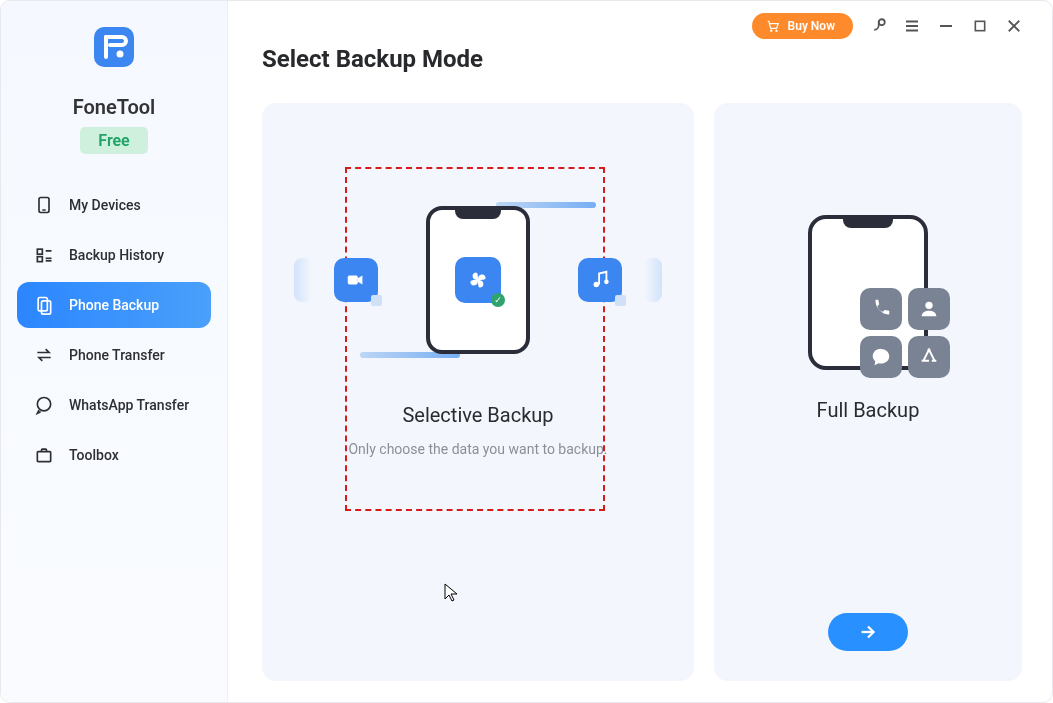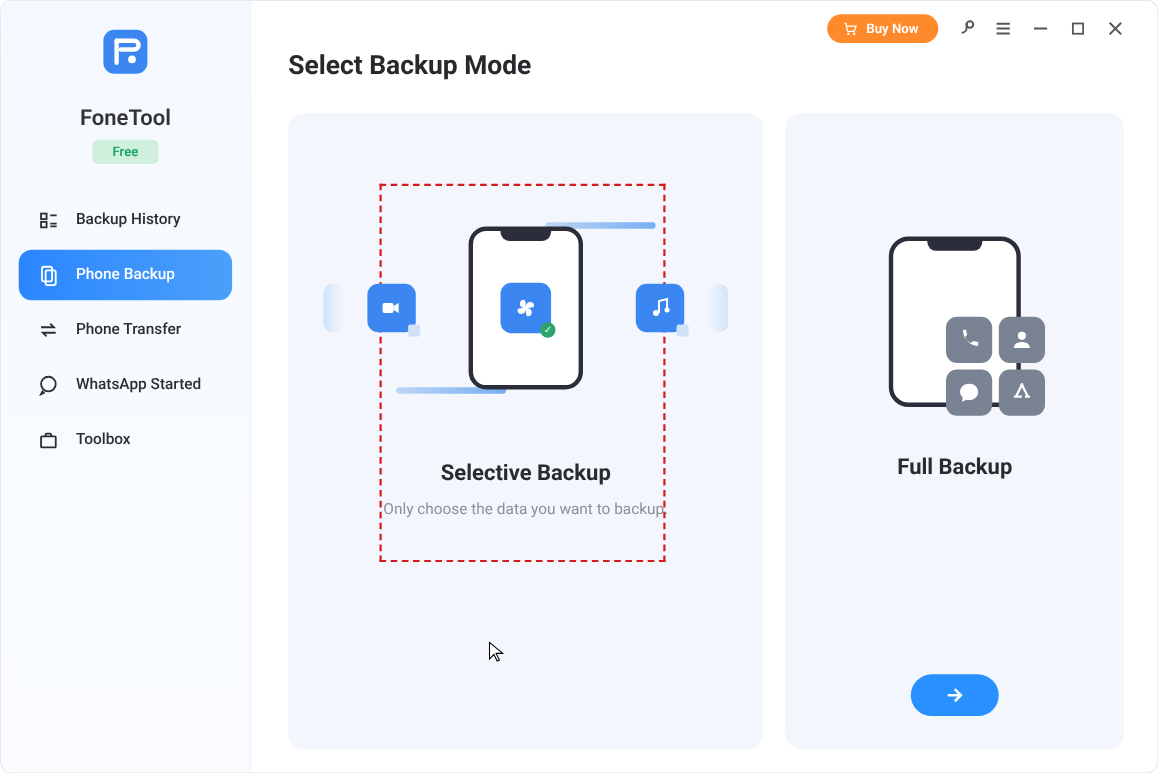--- a/index.html
+++ b/index.html
@@ -9,21 +9,21 @@
     .title-bar{position:absolute;top:12px;right:29px;display:flex;align-items:center;gap:16px}
     .buy-now{background:#ff8a2b;color:#fff;height:26px;padding:0 18px 0 14px;border-radius:13px;font-size:12px;font-weight:600;display:flex;align-items:center;gap:8px;border:none;cursor:pointer}
     .title-icon{width:18px;height:18px;display:flex;align-items:center;justify-content:center;color:#555;cursor:pointer}
     .title-icon svg{display:block}
 
     
     .sidebar{width:228px;height:100%;background:linear-gradient(180deg,#f5f9ff 0%,#f9fbff 100%);padding:24px 16px;display:flex;flex-direction:column;align-items:center;border-right:1px solid #edf1f7}
     .logo-wrap{display:flex;flex-direction:column;align-items:center;gap:6px}
     .logo{width:44px;height:44px;border-radius:12px;position:relative}
     .app-name{font-size:20px;font-weight:600;color:#333;margin-top:20px}
-    .free-badge{background:#d0f0de;color:#1ea467;font-size:12px;font-weight:600;padding:4px 18px;border-radius:5px;margin-top:2px}
+    .free-badge{background:#d0f0de;color:#1ea467;font-size:16px;font-weight:600;padding:4px 18px;border-radius:5px;margin-top:2px}
 
     .nav{width:100%;margin-top:28px;display:flex;flex-direction:column;gap:4px}
     .nav-item{display:flex;align-items:center;gap:14px;height:46px;padding:0 16px;border-radius:12px;cursor:pointer;color:#2e2f33;font-size:14px;font-weight:500}
     .nav-item.active{background:linear-gradient(90deg,#2b86ff 0%,#4aa0fa 100%);color:#fff}
     .nav-item .ico{width:22px;height:22px;display:flex;align-items:center;justify-content:center;flex-shrink:0}
     .nav-item .ico svg{stroke:currentColor}
 
     
     .main{flex:1;padding:44px 30px 30px 34px;display:flex;flex-direction:column}
     .page-title{font-size:24px;font-weight:700;color:#28292c;margin-bottom:30px}
@@ -49,21 +49,21 @@
     .bar{position:absolute;height:6px;width:100px;border-radius:3px;background:linear-gradient(90deg,#bdd6f5,#76aef3)}
     .bar.bt{top:17px;right:98px}
     .bar.bb{bottom:17px;left:98px}
 
     .illu2{margin-top:112px;position:relative}
     .phone2{width:120px;height:155px;border:4px solid #2c2d3a;border-radius:18px;background:#fff;position:relative}
     .phone2::before{content:"";position:absolute;top:-3px;left:50%;transform:translateX(-50%);width:50px;height:12px;background:#2c2d3a;border-radius:0 0 8px 8px}
     .grid4{position:absolute;bottom:-8px;right:-22px;display:grid;grid-template-columns:42px 42px;grid-template-rows:42px 42px;gap:6px}
     .g-app{width:42px;height:42px;border-radius:10px;background:#7a8393;display:flex;align-items:center;justify-content:center;color:#fff}
 
-    .card h3{font-size:20px;font-weight:700;color:#2a2b2f;margin-top:42px}
+    .card h3{font-size:20px;font-weight:400;color:#2a2b2f;margin-top:28px}
     .card p{font-size:14px;color:#8b8f97;margin-top:14px;max-width:260px;text-align:center}
 
     .btn{margin-top:auto;margin-bottom:30px;height:38px;padding:0 40px;border-radius:19px;background:#2891ff;color:#fff;border:none;font-size:14px;font-weight:500;cursor:pointer;display:flex;align-items:center;justify-content:center}
     .btn.round{width:80px;padding:0}
 
     .cursor{position:absolute;top:582px;left:443px;pointer-events:none}
   </style>
 </head>
 <body>
 
@@ -118,20 +118,29 @@
         </svg>
     </div>
     <div class="app-name">FoneTool</div>
     <div class="free-badge">Free</div>
   </div>
 
   <nav class="nav">
     <div class="nav-item">
       <span class="ico">
         <svg width="20" height="20" viewBox="0 0 24 24" fill="none" stroke-width="2">
+            <rect x="6" y="3" width="12" height="18" rx="2"></rect>
+            <line x1="10" y1="18" x2="14" y2="18"></line>
+          </svg>
+      </span>
+      <span>My Devices</span>
+    </div>
+    <div class="nav-item">
+      <span class="ico">
+        <svg width="20" height="20" viewBox="0 0 24 24" fill="none" stroke-width="2">
             <rect x="4" y="5" width="6" height="6"></rect>
             <rect x="4" y="14" width="6" height="6"></rect>
             <line x1="14" y1="7" x2="21" y2="7"></line>
             <line x1="14" y1="16" x2="21" y2="16"></line>
             <line x1="14" y1="19" x2="21" y2="19"></line>
           </svg>
       </span>
       <span>Backup History</span>
     </div>
     <div class="nav-item active">
@@ -152,21 +161,21 @@
       </span>
       <span>Phone Transfer</span>
     </div>
     <div class="nav-item">
       <span class="ico">
         <svg width="20" height="20" viewBox="0 0 24 24" fill="none" stroke-width="2">
             <circle cx="12" cy="11" r="8"></circle>
             <path d="M6 18l-2 4 4-2"></path>
           </svg>
       </span>
-      <span>WhatsApp Started</span>
+      <span>WhatsApp Transfer</span>
     </div>
     <div class="nav-item">
       <span class="ico">
         <svg width="20" height="20" viewBox="0 0 24 24" fill="none" stroke-width="2">
             <rect x="4" y="8" width="16" height="12" rx="1"></rect>
             <path d="M9 8V6a1 1 0 0 1 1-1h4a1 1 0 0 1 1 1v2"></path>
           </svg>
       </span>
       <span>Toolbox</span>
     </div>

